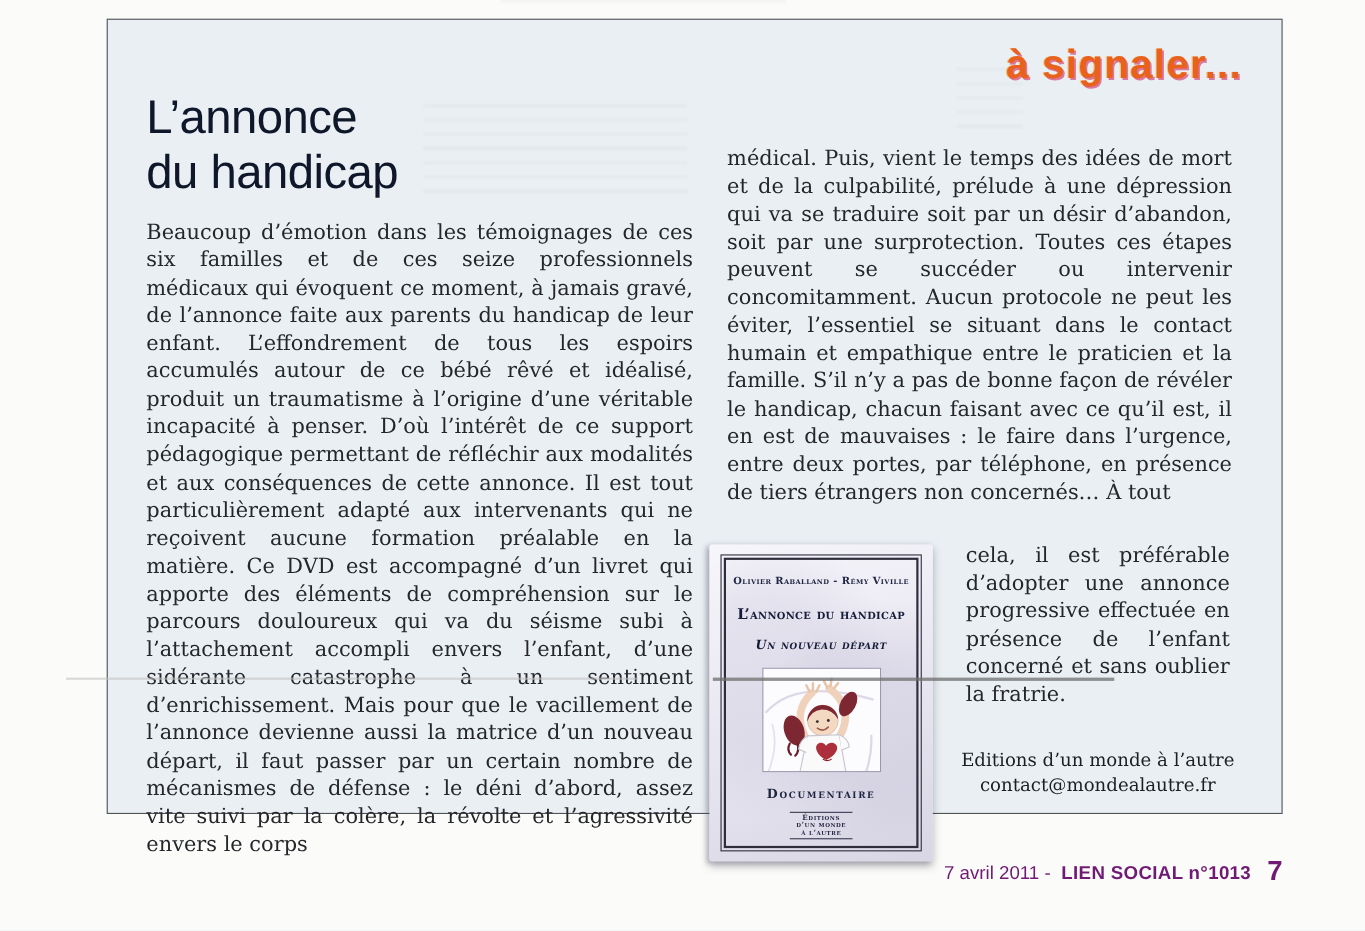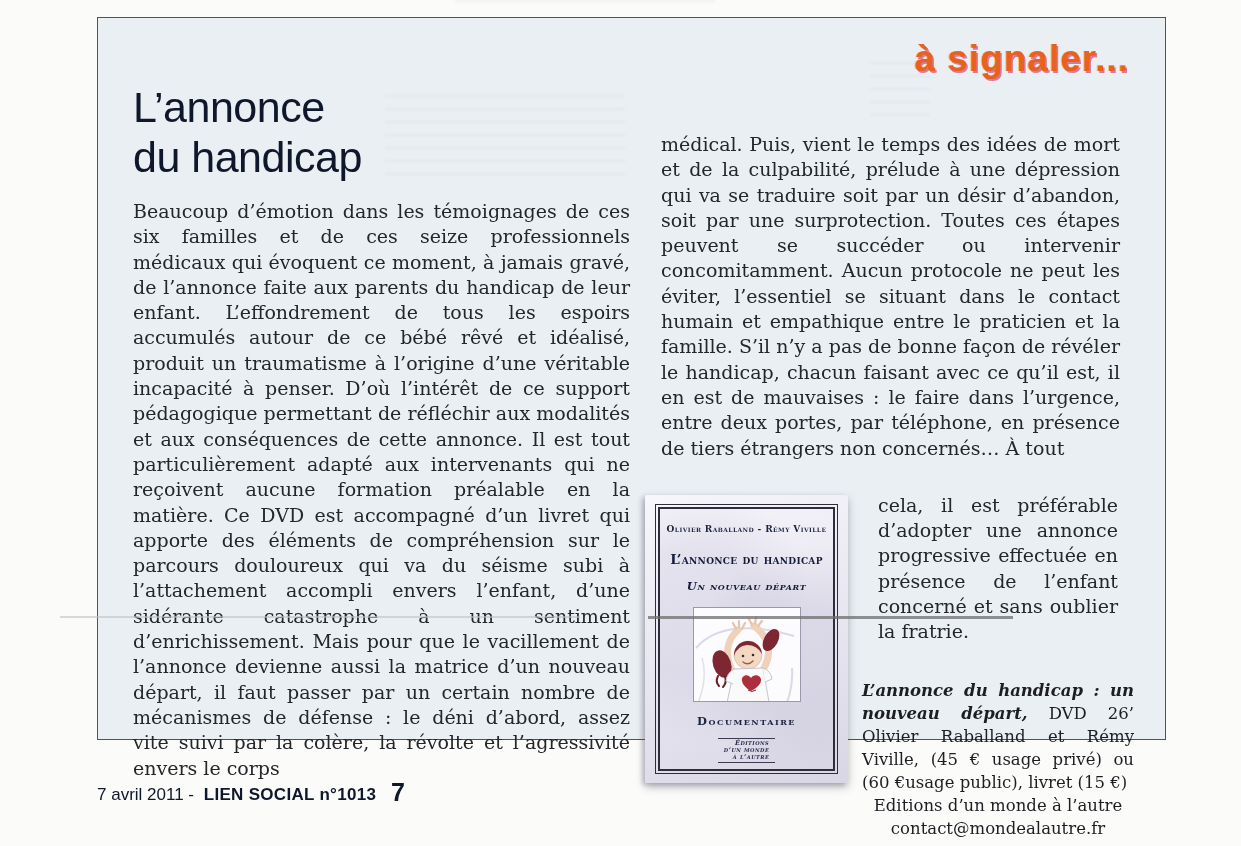--- a/index.html
+++ b/index.html
@@ -86,43 +86,42 @@
   .dvd-illustration{
     width:106px;height:126px;margin-top:7px;
     background:#fcfbfe;border:1px solid #9b97ad;
     overflow:hidden;
   }
   .dvd-genre{
     font-size:11.5px;font-weight:bold;color:#1c2440;
     font-variant:small-caps;letter-spacing:1.5px;margin-top:7px;
   }
   .dvd-logo{
-    margin-top:4px;text-align:right;
+    margin-top:4px;text-align:center;
     border-top:1px solid #3a3a50;border-bottom:1px solid #3a3a50;
     padding:1px 6px;
-    font-style:italic;
   }
   .dvd-logo div{
     font-size:6.5px;line-height:7px;color:#2a2a46;font-weight:bold;
     font-variant:small-caps;letter-spacing:.5px;
   }
 
   
   .caption{
     margin-top:34px;
     font-size:16.5px;line-height:23px;color:#1c1e22;
     text-align:justify;
   }
   .caption-bold{font-weight:bold;font-style:italic;}
   .caption-line{text-align:center;}
 
   
   .footer{
     position:absolute;left:97px;top:777px;width:1069px;
-    text-align:left;color:#0f172a;font-size:17px;
+    text-align:right;color:#701a75;font-size:17px;
   }
   .footer .date{margin-right:5px;}
   .footer .magazine{font-weight:bold;letter-spacing:.3px;}
   .footer .page-number{font-weight:bold;font-size:25px;margin-left:10px;position:relative;top:1px;}
 
   
   .ghost{
     position:absolute;
     background:repeating-linear-gradient(180deg, rgba(110,125,115,.14) 0 2px, transparent 2px 13px);
     filter:blur(1.6px);
@@ -212,21 +211,20 @@
               <div>à l’autre</div>
             </div>
           </div>
         </div>
       </div>
 
       <div class="narrow-col">
         <p>cela, il est préférable d’adopter une annonce progressive effectuée en présence de l’enfant concerné et sans oublier la fratrie.</p>
 
         <div class="caption">
-          <p style="margin:0;"><span class="caption-bold">L’annonce du handicap : un nouveau départ,</span><span> DVD 26’ Olivier Raballand et Rémy Viville, (45 € usage privé) ou (60 €usage public), livret (15 €)</span></p>
           <div class="caption-line">Editions d’un monde à l’autre</div>
           <div class="caption-line">contact@mondealautre.fr</div>
         </div>
       </div>
     </div>
   </div>
 
   <div class="footer">
     <span class="date">7 avril 2011 -</span>
     <span class="magazine">LIEN SOCIAL n°1013</span>

